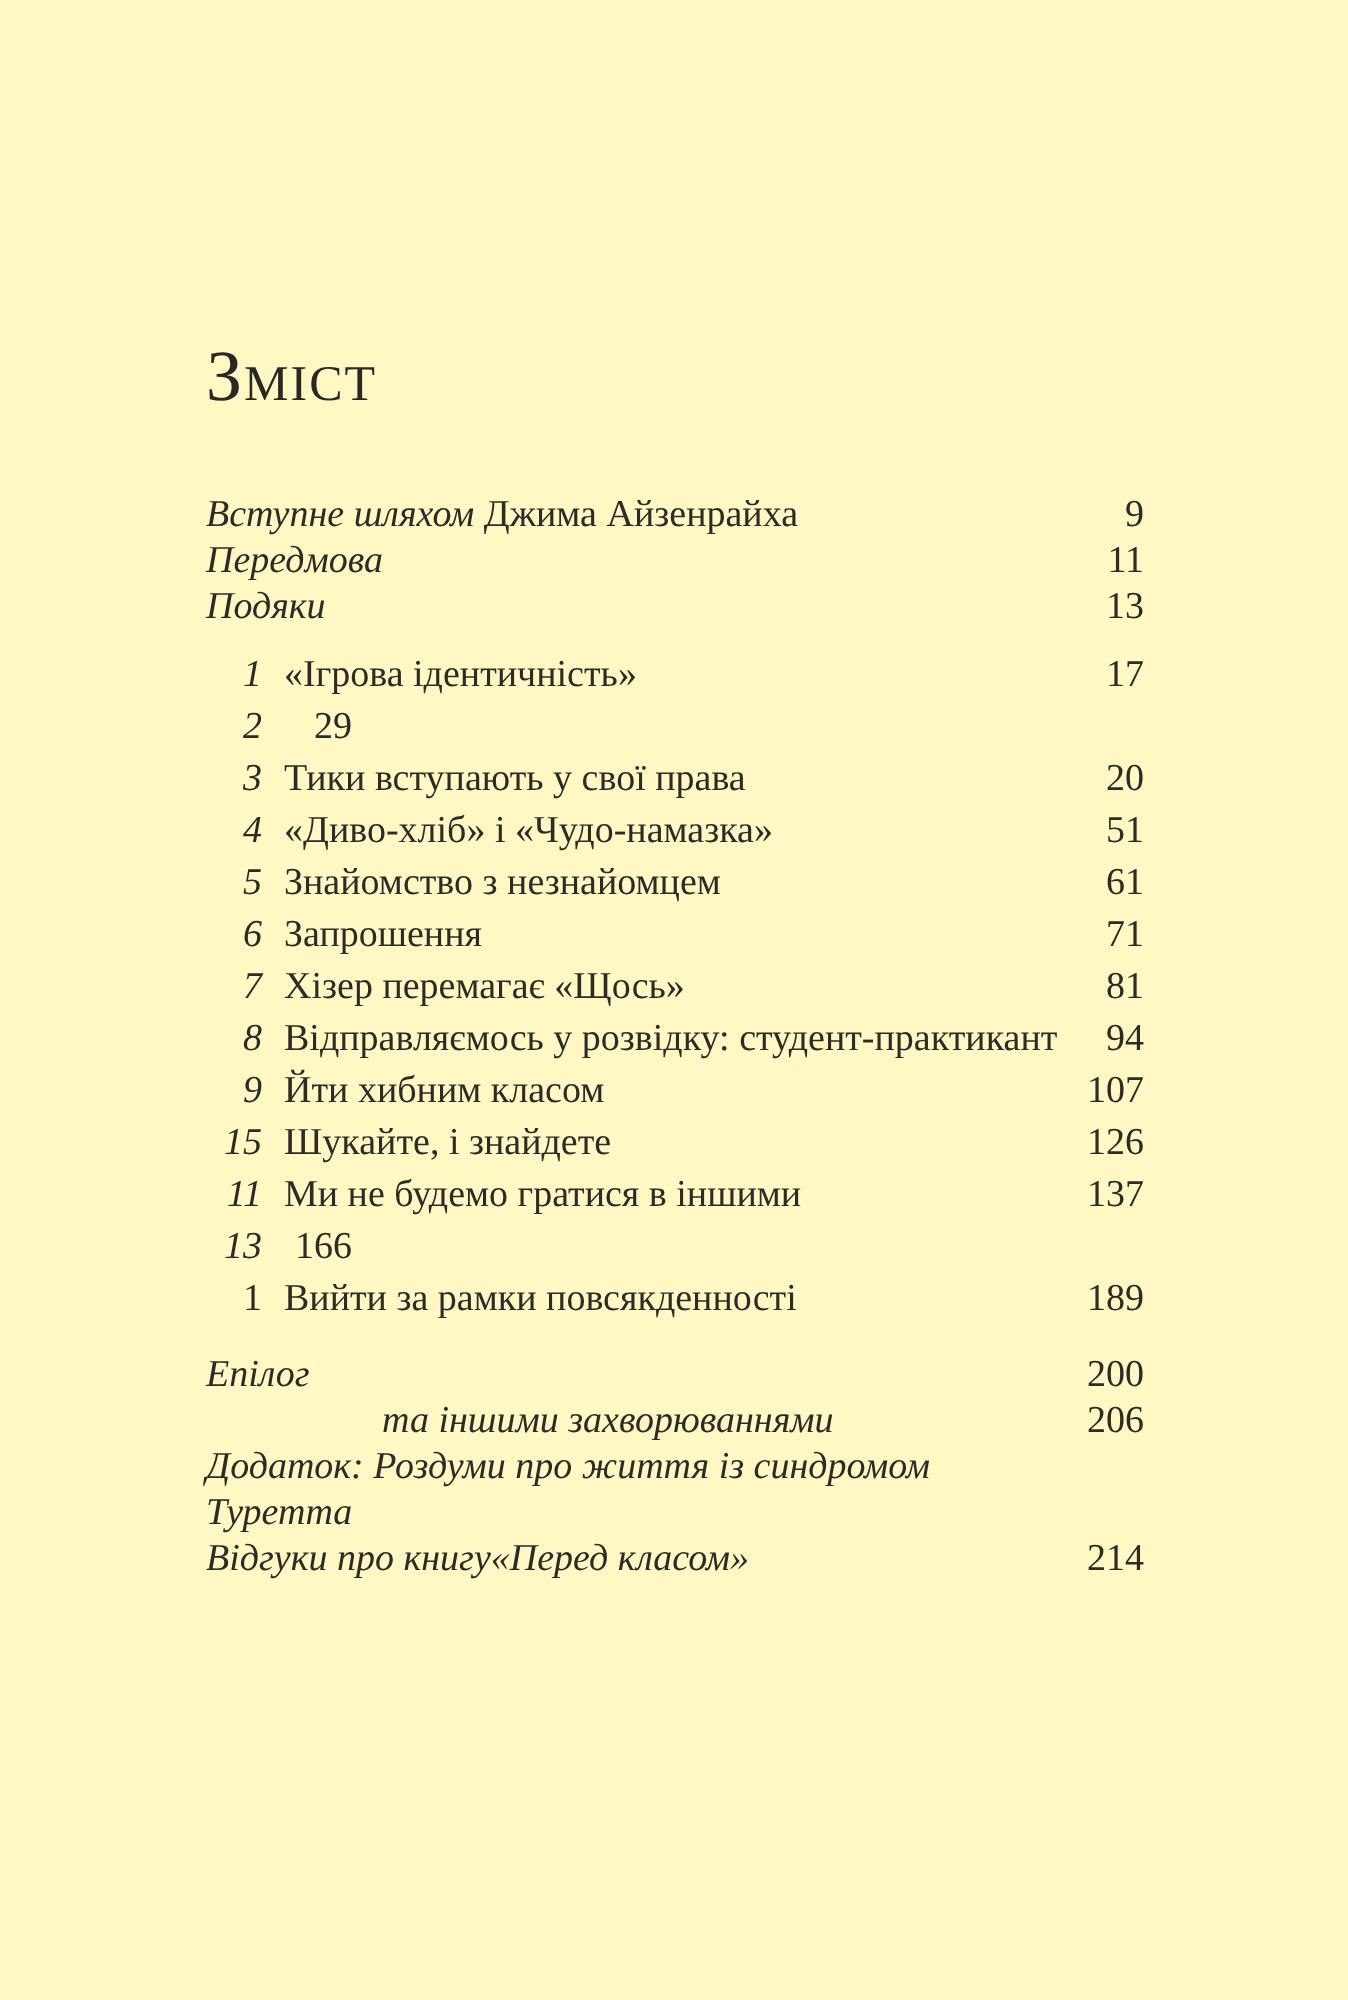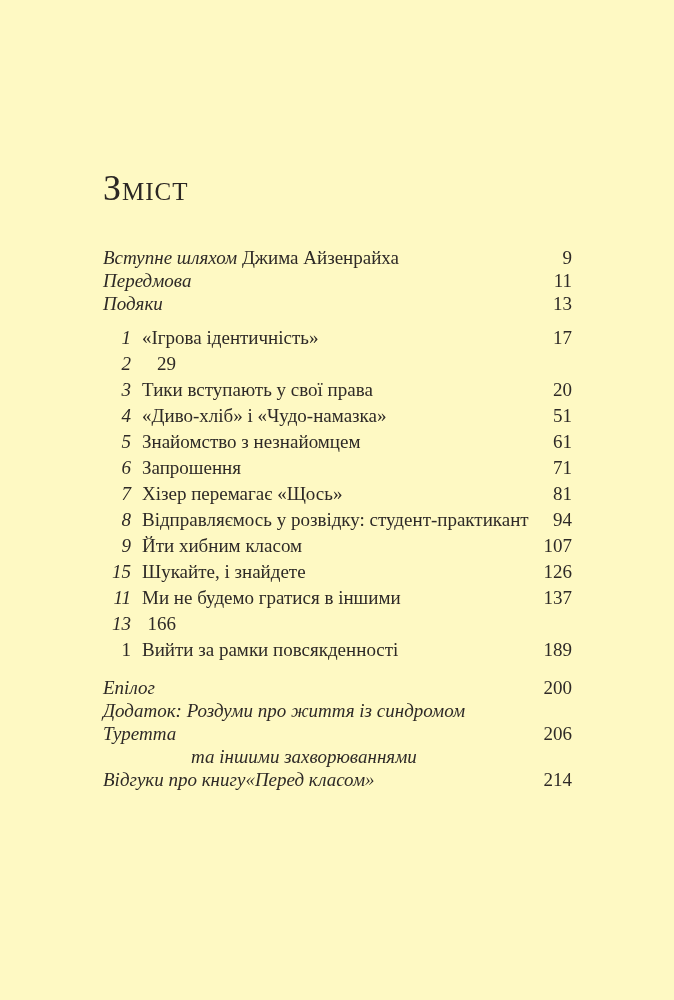--- a/index.html
+++ b/index.html
@@ -54,21 +54,21 @@
   .num {
     flex: 0 0 auto;
     width: 28px;
     text-align: right;
     margin-right: 11px;
   }
   .num.it { font-style: italic; }
   .ch-title { flex: 1 1 auto; }
 
   
-  .back .row { line-height: 23px; align-items: center; }
+  .back .row { line-height: 23px; align-items: flex-start; }
   .back .label { font-style: italic; }
   .bm-line { display: block; }
   .bm-line.indent { padding-left: 88px; }
 </style>
 </head>
 <body>
 
 <div class="page">
   <h1 class="title">Зміст</h1>
   <div class="toc">
@@ -153,22 +153,22 @@
       </div>
     <div class="back" id="back">
         <div class="row">
           <span class="label">
             <span class="bm-line">Епілог</span>
           </span>
           <span class="pagenum">200</span>
         </div>
         <div class="row">
           <span class="label">
+            <span class="bm-line indent">та іншими захворюваннями</span>
             <span class="bm-line">Додаток: Роздуми про життя із синдромом Туретта</span>
-            <span class="bm-line indent">та іншими захворюваннями</span>
           </span>
           <span class="pagenum">206</span>
         </div>
         <div class="row">
           <span class="label">
             <span class="bm-line">Відгуки про книгу«Перед класом»</span>
           </span>
           <span class="pagenum">214</span>
         </div>
       </div>

